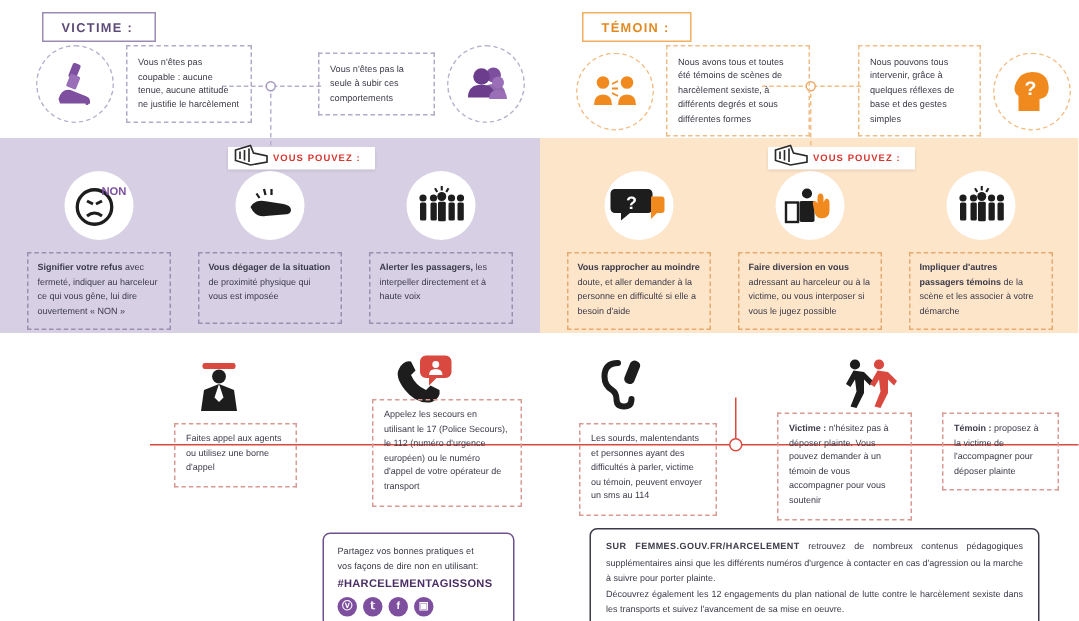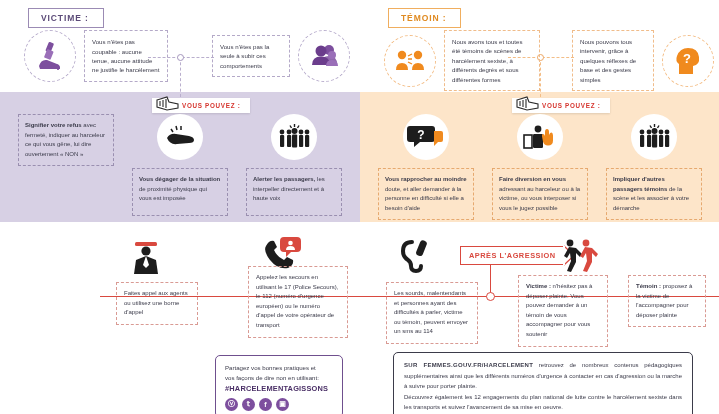--- a/index.html
+++ b/index.html
@@ -221,20 +221,28 @@
     <svg class="vp-hand" viewBox="0 0 26 22">
       <g fill="#ffffff" stroke="#2a2a2a" stroke-width="1.1">
         <path d="M3 7 L13 4 L15 9 L24 11 L24 15 L13 17 L3 14 Z"></path>
         <path d="M6 8 L6 13 M9 7 L9 14 M12 6 L12 15"></path>
       </g>
     </svg>
     <span>VOUS POUVEZ :</span>
   </div>
 
   <div class="bcard" style="left:18px;">
+    <div class="circ">
+      <svg width="36" height="32" viewBox="0 0 36 32">
+        <circle cx="15" cy="17" r="11.5" fill="none" stroke="#1d1d1d" stroke-width="2.2"></circle>
+        <path d="M10 13 l4 2 M20 13 l-4 2" stroke="#1d1d1d" stroke-width="2" fill="none"></path>
+        <path d="M10 23 q5 -4 10 0" stroke="#1d1d1d" stroke-width="2" fill="none"></path>
+        <text x="28" y="9" font-size="7.5" font-weight="bold" fill="#7d4f9e" text-anchor="middle" font-family="Liberation Sans, sans-serif">NON</text>
+      </svg>
+    </div>
     <div class="cap">
       <b>Signifier votre refus</b>
       <span>avec fermeté, indiquer au harceleur ce qui vous gêne, lui dire ouvertement « NON »</span>
     </div>
   </div>
 
   <div class="bcard" style="left:132px;">
     <div class="circ">
       <svg width="34" height="30" viewBox="0 0 34 30">
         <g fill="#1d1d1d">
@@ -364,27 +372,20 @@
   <div style="position:absolute; left:398px; top:238px;">
     <svg width="34" height="36" viewBox="0 0 34 36">
       <path d="M14 4 q-9 0 -9 9 q0 6 5 9 q3 2 3 6 q0 5 5 5 q5 0 5 -5" fill="none" stroke="#1d1d1d" stroke-width="4" stroke-linecap="round"></path>
       <rect x="20" y="2" width="7" height="16" rx="3" fill="#1d1d1d" transform="rotate(22 23 10)"></rect>
     </svg>
   </div>
   <div class="rcard" style="left:386px; top:282px; width:92px;">
     <div class="rcap">Les sourds, malentendants et personnes ayant des difficultés à parler, victime ou témoin, peuvent envoyer un sms au 114</div>
   </div>
 
-  <div class="banner" style="left:460px; top:246px;">
-    <span>APRÈS L'AGRESSION</span>
-    <svg class="tip" viewBox="0 0 10 19">
-      <path d="M0 0 L10 9.5 L0 19" fill="#fff" stroke="#d9493f" stroke-width="1.2"></path>
-      <line x1="0" y1="0" x2="0" y2="19" stroke="#fff" stroke-width="2"></line>
-    </svg>
-  </div>
 
   <div style="position:absolute; left:560px; top:238px;">
     <svg width="40" height="36" viewBox="0 0 40 36">
       <g fill="#1d1d1d">
         <circle cx="10" cy="5" r="3.4"></circle>
         <path d="M9 9 L4 18 L7 20 L10 15 L11 23 L7 33 L11 34 L16 24 L16 15 L20 19 L22 16 L16 10 Z"></path>
       </g>
       <g fill="#d9493f">
         <circle cx="26" cy="5" r="3.4"></circle>
         <path d="M25 9 L20 18 L23 20 L26 15 L27 23 L23 33 L27 34 L32 24 L32 15 L36 19 L38 16 L32 10 Z"></path>

